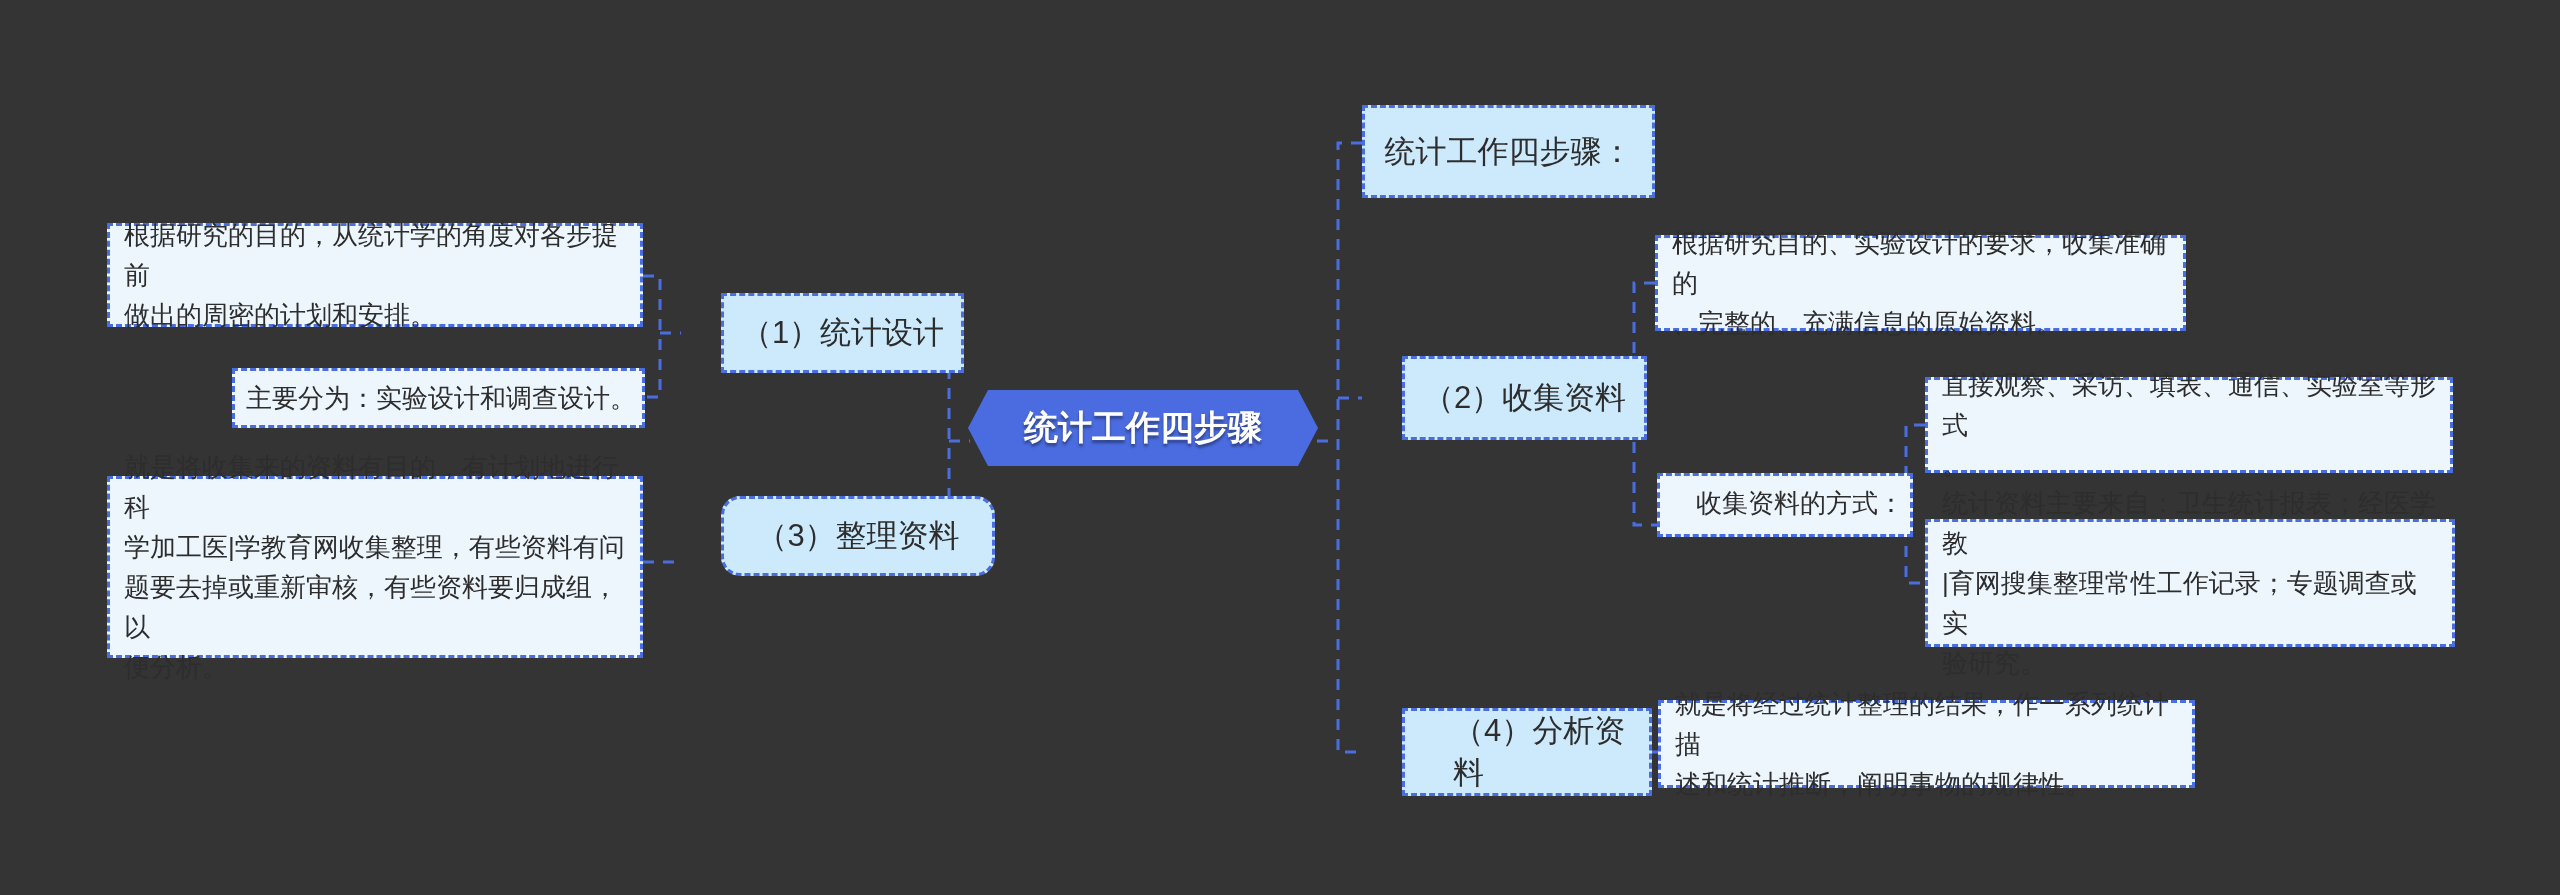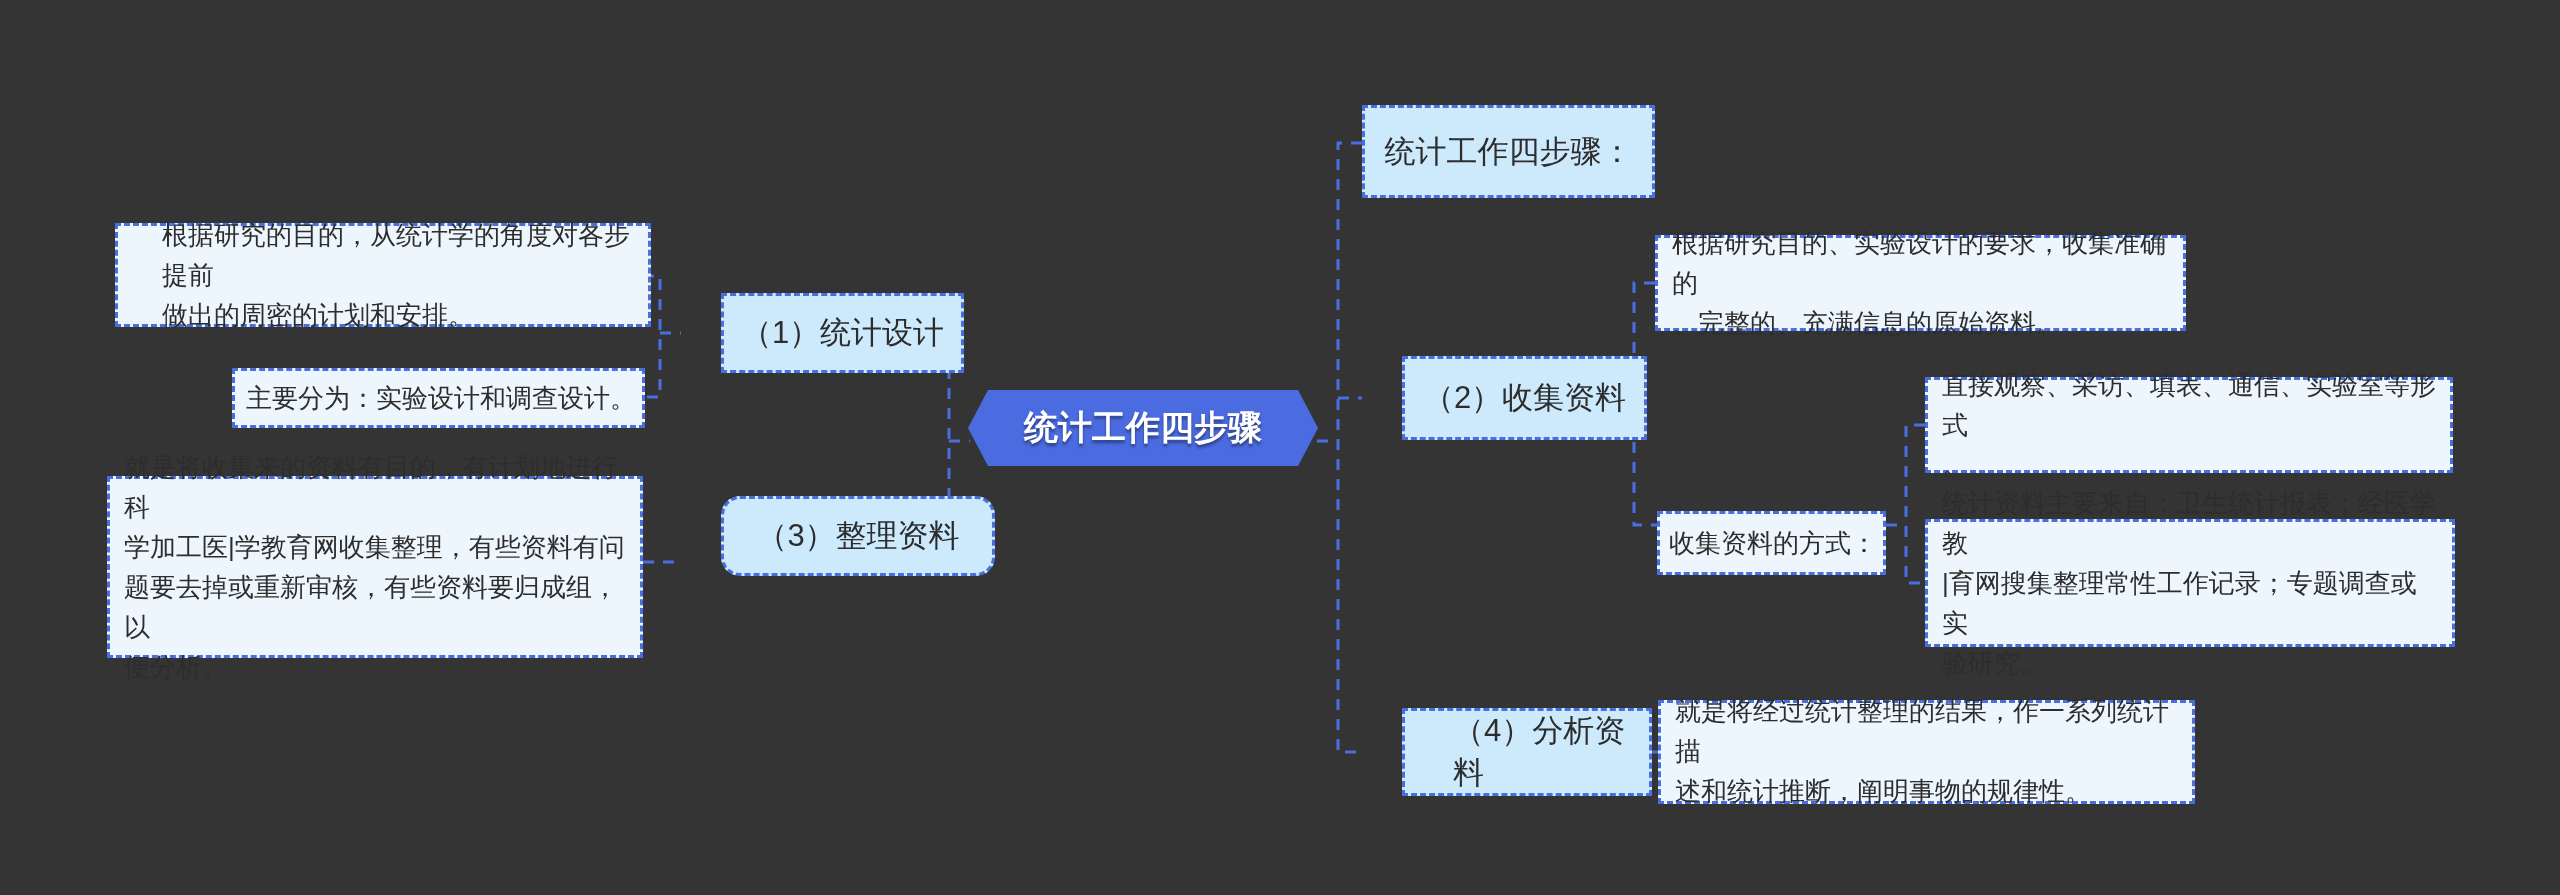--- a/index.html
+++ b/index.html
@@ -64,21 +64,21 @@
   </div>
 
   <div class="titlebox" style="left:1362px;top:105px;width:293px;height:93px;align-items:center;">
     <span>统计工作四步骤：</span>
   </div>
 
   <div class="node" style="left:681px;top:293px;width:243px;height:80px;">
     <span>（1）统计设计</span>
   </div>
 
-  <div class="leaf" style="left:115px;top:223px;width:536px;height:104px;padding-left:30px;">
+  <div class="leaf" style="left:107px;top:223px;width:536px;height:104px;">
     <div class="leaf-text">根据研究的目的，从统计学的角度对各步提前
 做出的周密的计划和安排。</div>
   </div>
 
   <div class="leaf single" style="left:232px;top:368px;width:413px;height:60px;">
     <div class="leaf-text">主要分为：实验设计和调查设计。</div>
   </div>
 
   <div class="node" style="left:681px;top:496px;width:274px;height:80px;border-radius:19px;">
     <span>（3）整理资料</span>
@@ -93,37 +93,37 @@
 
   <div class="node" style="left:1362px;top:356px;width:245px;height:84px;">
     <span>（2）收集资料</span>
   </div>
 
   <div class="leaf" style="left:1655px;top:235px;width:531px;height:96px;">
     <div class="leaf-text">根据研究目的、实验设计的要求，收集准确的
 、完整的、充满信息的原始资料。</div>
   </div>
 
-  <div class="leaf single" style="left:1657px;top:511px;width:229px;height:64px;">
+  <div class="leaf single" style="left:1657px;top:473px;width:256px;height:64px;font-family:Liberation Mono, monospace;">
     <div class="leaf-text">收集资料的方式：</div>
   </div>
 
   <div class="leaf" style="left:1925px;top:377px;width:528px;height:96px;">
     <div class="leaf-text">直接观察、采访、填表、通信、实验室等形式
 。</div>
   </div>
 
   <div class="leaf" style="left:1925px;top:519px;width:530px;height:128px;">
     <div class="leaf-text">统计资料主要来自：卫生统计报表；经医学教
 |育网搜集整理常性工作记录；专题调查或实
 验研究。</div>
   </div>
 
   <div class="node" style="left:1362px;top:708px;width:250px;height:88px;padding-left:48px;">
     <span>（4）分析资料</span>
   </div>
 
-  <div class="leaf" style="left:1658px;top:700px;width:537px;height:104px;font-family:Liberation Serif, serif;">
+  <div class="leaf" style="left:1658px;top:700px;width:537px;height:88px;">
     <div class="leaf-text">就是将经过统计整理的结果，作一系列统计描
 述和统计推断，阐明事物的规律性。</div>
   </div>
 
 </div>
 
 </body></html>

